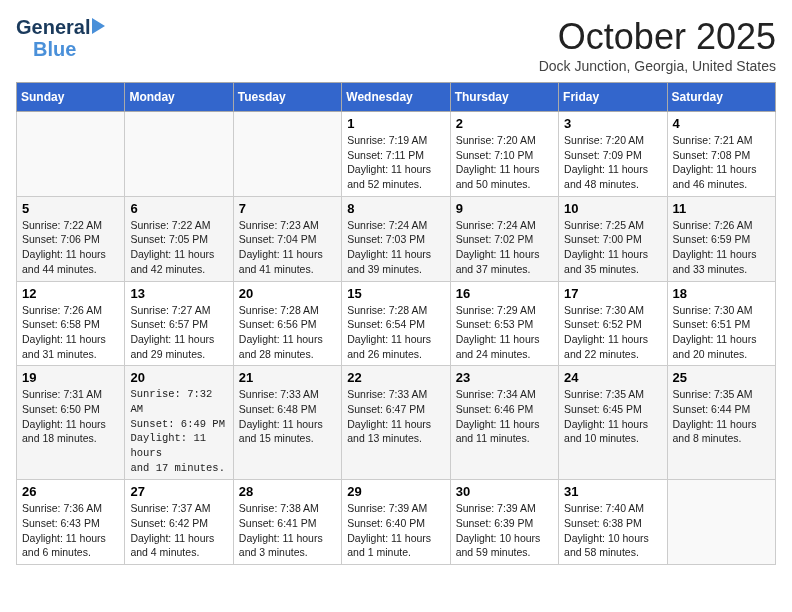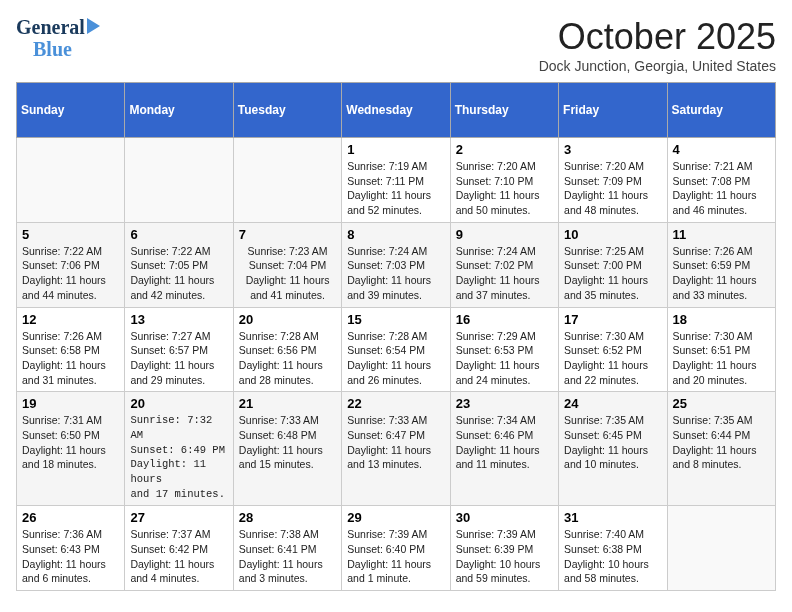--- a/index.html
+++ b/index.html
@@ -12,21 +12,20 @@
     }
     .header {
       display: flex;
       justify-content: space-between;
       align-items: flex-start;
       margin-bottom: 8px;
     }
     .logo {
       display: flex;
       align-items: center;
-      font-family: Liberation Serif, serif;
     }
     .title-block {
       text-align: right;
     }
     .month-title {
       font-size: 36px;
       font-weight: normal;
       color: #222;
     }
     .location {
@@ -35,21 +34,21 @@
       margin-left: 28px;
     }
     table {
       width: 100%;
       border-collapse: collapse;
       font-size: 11px;
     }
     thead th {
       background: #3366cc;
       color: #fff;
-      padding: 20px 4px;
+      padding: 7px 4px;
       text-align: left;
       font-size: 12px;
       border: 1px solid #aaa;
     }
     td {
       vertical-align: top;
       padding: 4px 5px;
       border: 1px solid #ccc;
       width: 14.28%;
       min-height: 90px;
@@ -146,21 +145,21 @@
         </td>
         <td>
           <div class="day-num">6</div>
           <div class="cell-content" style="white-space: pre-line;">Sunrise: 7:22 AM
 Sunset: 7:05 PM
 Daylight: 11 hours
 and 42 minutes.</div>
         </td>
         <td>
           <div class="day-num">7</div>
-          <div class="cell-content" style="white-space: pre-line; text-align: center;">Sunrise: 7:23 AM
+          <div class="cell-content" style="white-space: pre-line;">Sunrise: 7:23 AM
 Sunset: 7:04 PM
 Daylight: 11 hours
 and 41 minutes.</div>
         </td>
         <td>
           <div class="day-num">8</div>
           <div class="cell-content" style="white-space: pre-line;">Sunrise: 7:24 AM
 Sunset: 7:03 PM
 Daylight: 11 hours
 and 39 minutes.</div>

